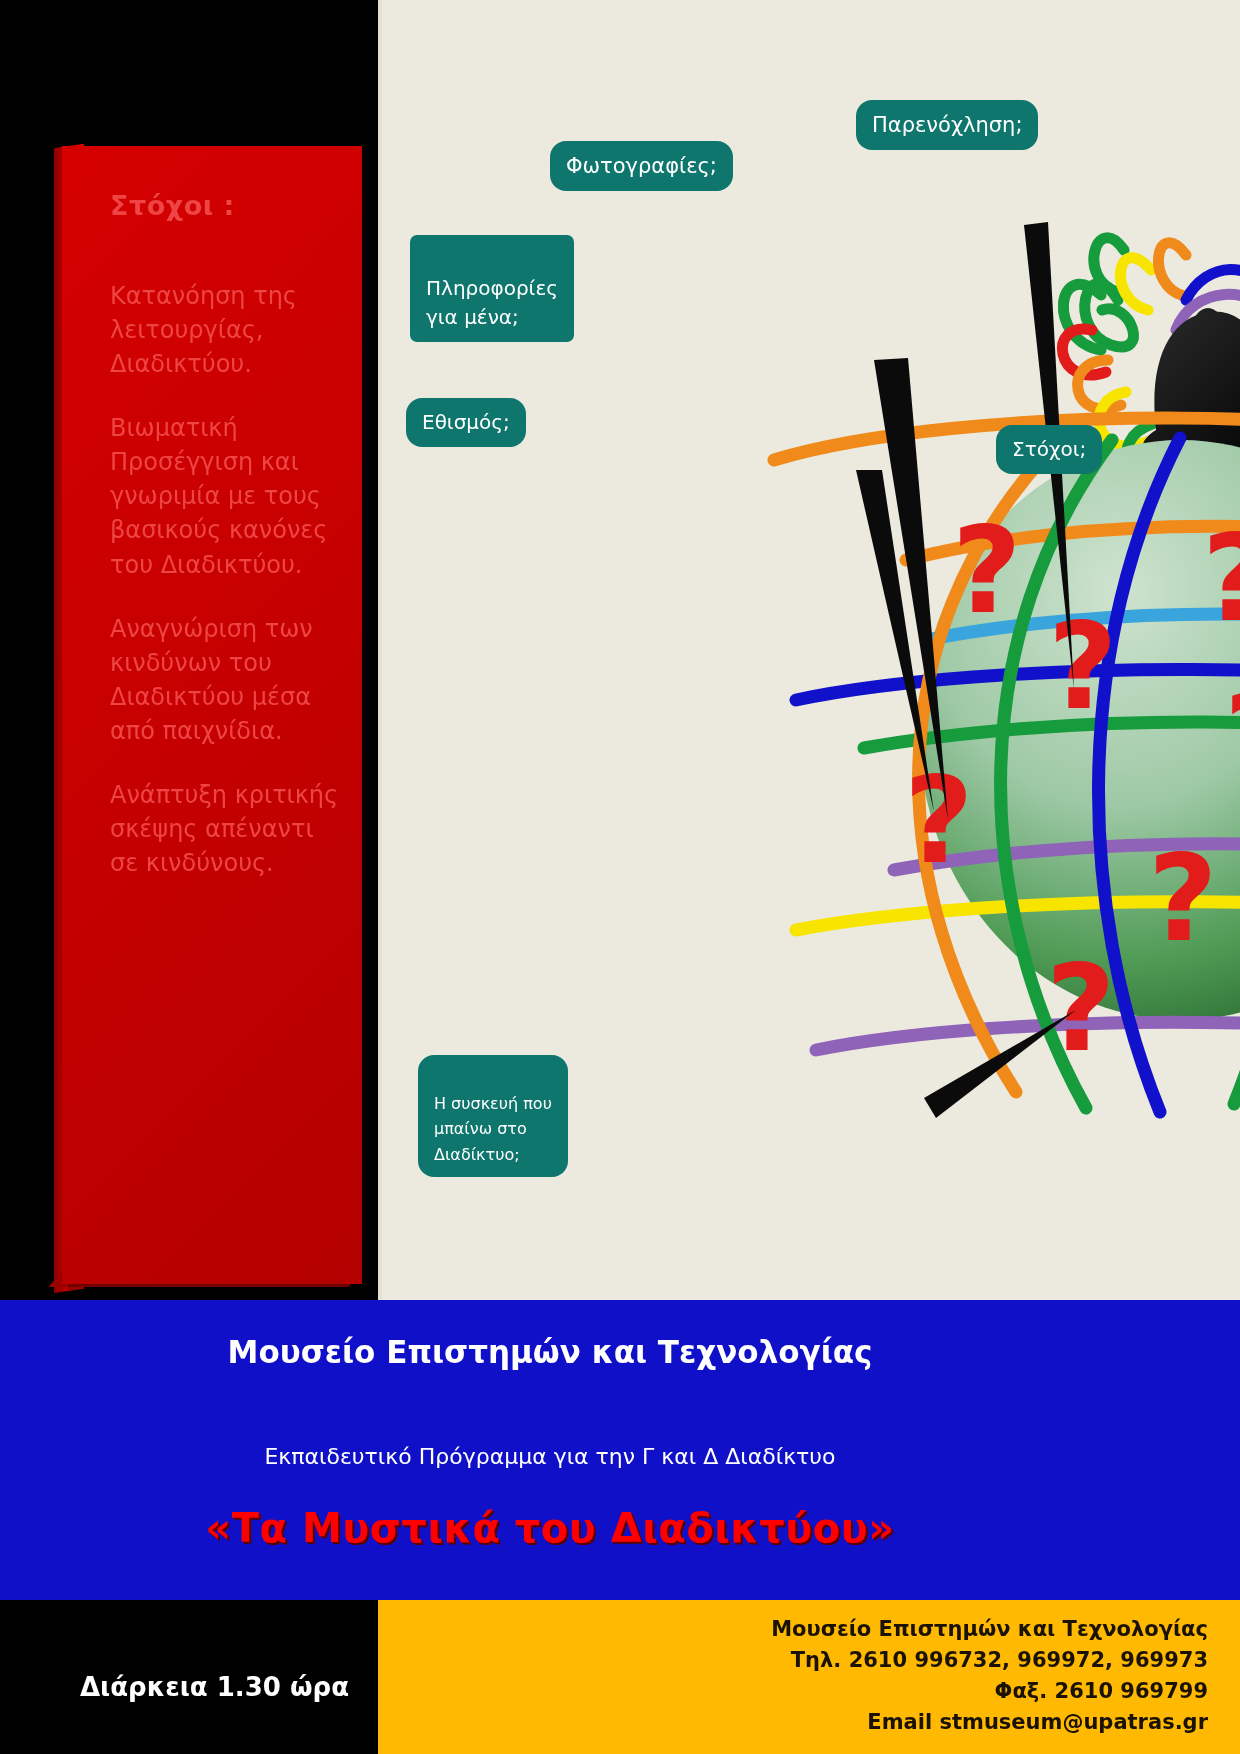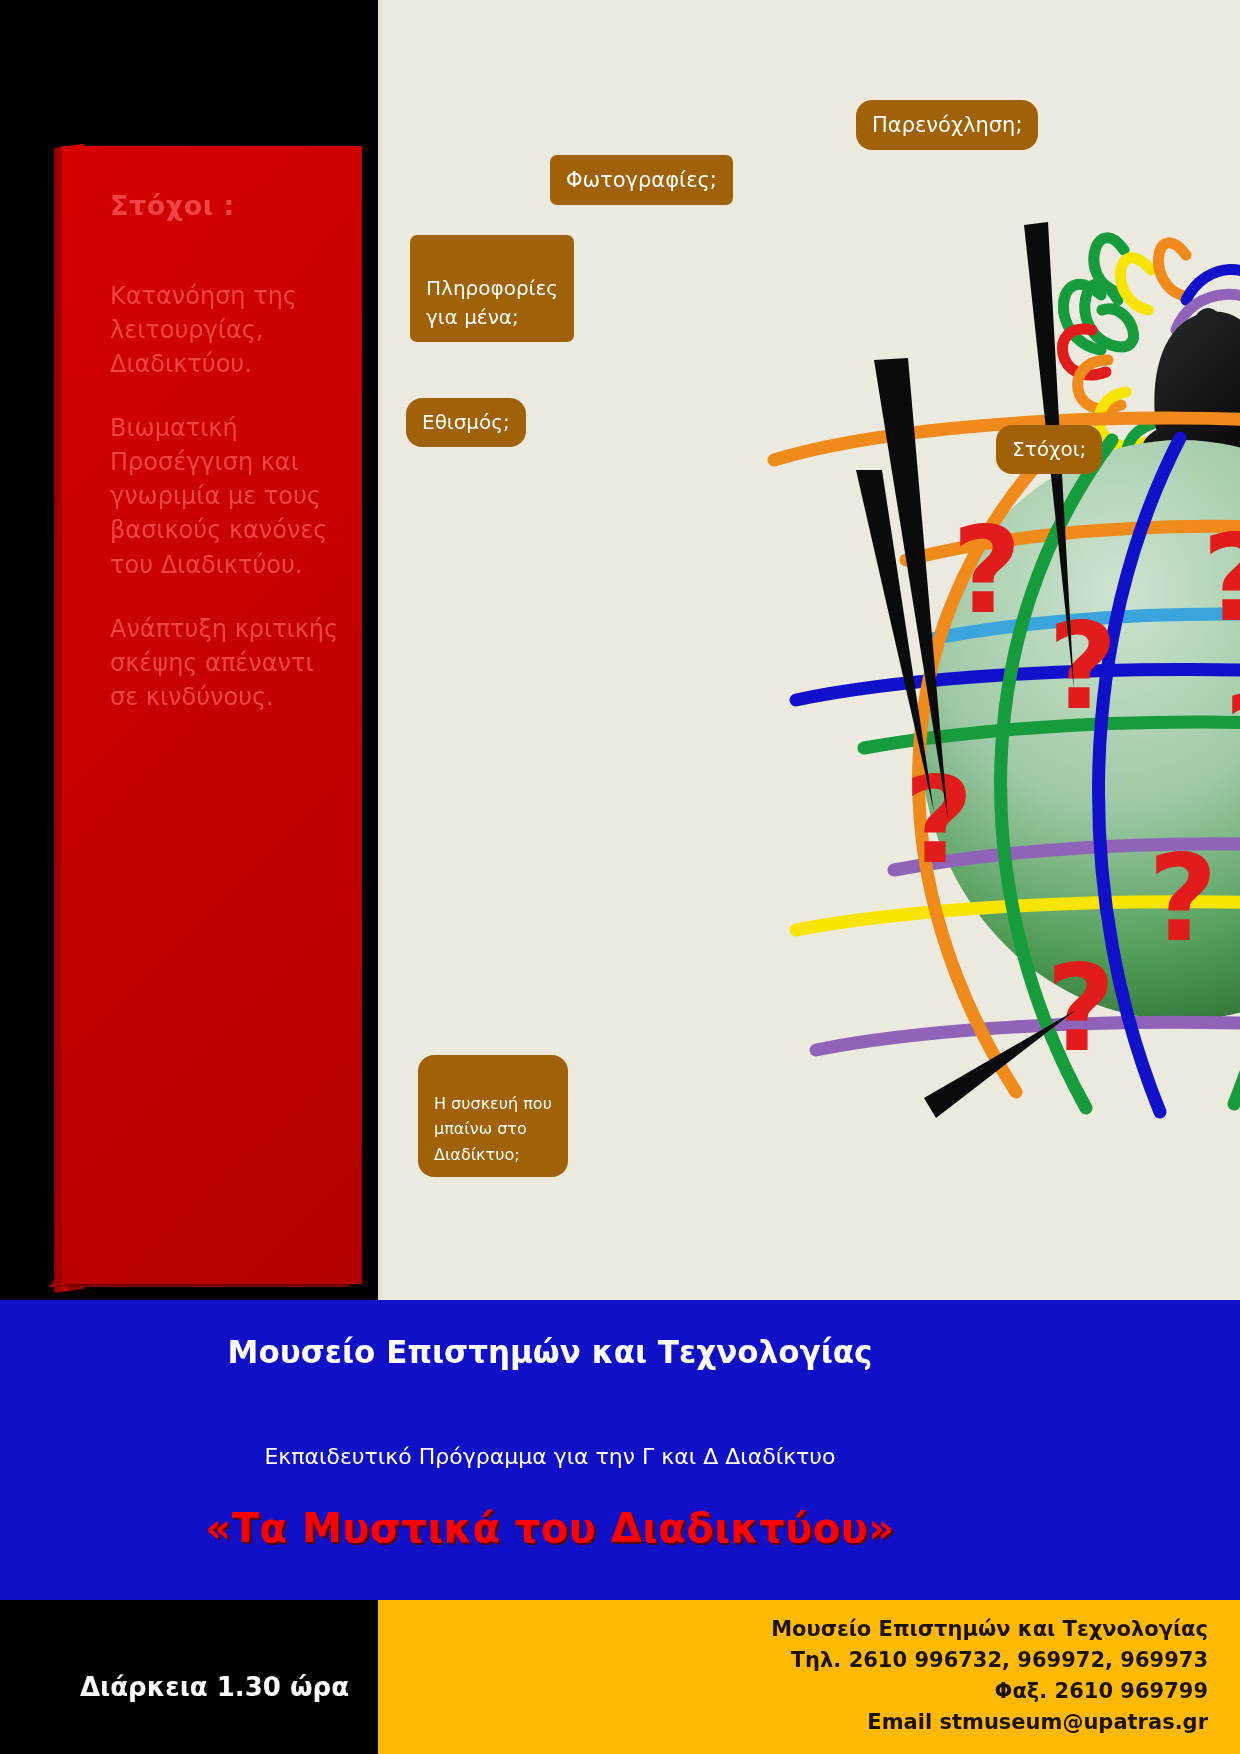--- a/index.html
+++ b/index.html
@@ -54,21 +54,21 @@
   }
   .goal-item{
     font-size:24px;line-height:1.42;margin:0 0 30px 0;font-weight:400;
   }
 
   
   .globe-stage{position:absolute;left:378px;top:0;width:862px;height:1300px;}
 
   
   .bubble{
-    position:absolute;background:#a16207;color:#ffffff;
+    position:absolute;background:#0f766e;color:#ffffff;
     border-radius:16px;padding:10px 16px;line-height:1.45;
     font-family:"DejaVu Sans","Liberation Sans",sans-serif;
     z-index:40;white-space:nowrap;
   }
 
   
   .blue-band{
     position:absolute;left:0;top:1300px;width:1240px;height:300px;
     background:#1010c8;
   }
@@ -200,21 +200,21 @@
 
           <polygon points="180,1118 168,1098 320,1010"></polygon>
         </g>
       </svg>
     </div>
 
     <div class="bubble" style="left:478px;top:100px;font-size:21px;">
       <span>Παρενόχληση;</span>
     </div>
 
-    <div class="bubble" style="left:172px;top:155px;font-size:21px;border-radius:7px;">
+    <div class="bubble" style="left:172px;top:141px;font-size:21px;">
       <span>Φωτογραφίες;</span>
     </div>
 
     <div class="bubble" style="left:32px;top:235px;font-size:20px;white-space:pre-line;border-radius:7px;">
       <span>Πληροφορίες
 για μένα;</span>
     </div>
 
     <div class="bubble" style="left:28px;top:398px;font-size:20px;">
       <span>Εθισμός;</span>
@@ -232,20 +232,21 @@
   </div>
 
   <div class="redbox-wrap">
     <div class="redbox-side"></div>
     <div class="redbox-bottom"></div>
     <div class="redbox-face"></div>
     <div class="redbox-content">
       <div class="goals-title">Στόχοι :</div>
       <p class="goal-item">Κατανόηση της λειτουργίας, Διαδικτύου.</p>
       <p class="goal-item">Βιωματική Προσέγγιση και γνωριμία με τους βασικούς κανόνες του Διαδικτύου.</p>
+      <p class="goal-item">Αναγνώριση των  κινδύνων του Διαδικτύου μέσα από παιχνίδια.</p>
       <p class="goal-item">Ανάπτυξη κριτικής σκέψης απέναντι σε κινδύνους.</p>
     </div>
   </div>
 
   <div class="blue-band"></div>
 
   <div class="org-title">
     <div>Μουσείο  Επιστημών και Τεχνολογίας</div>
   </div>
 

